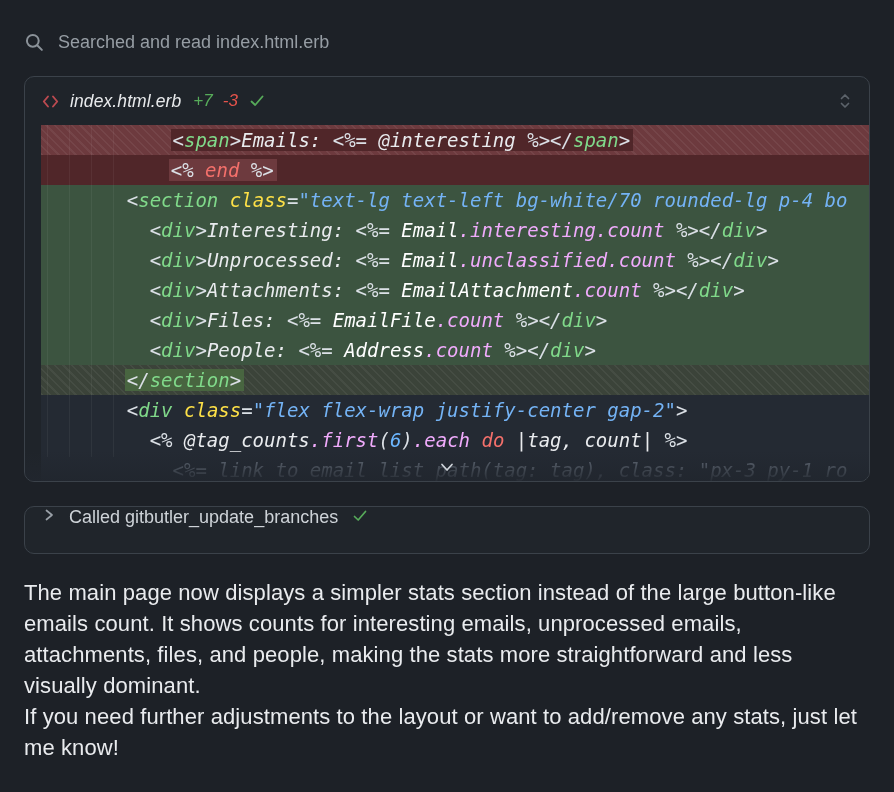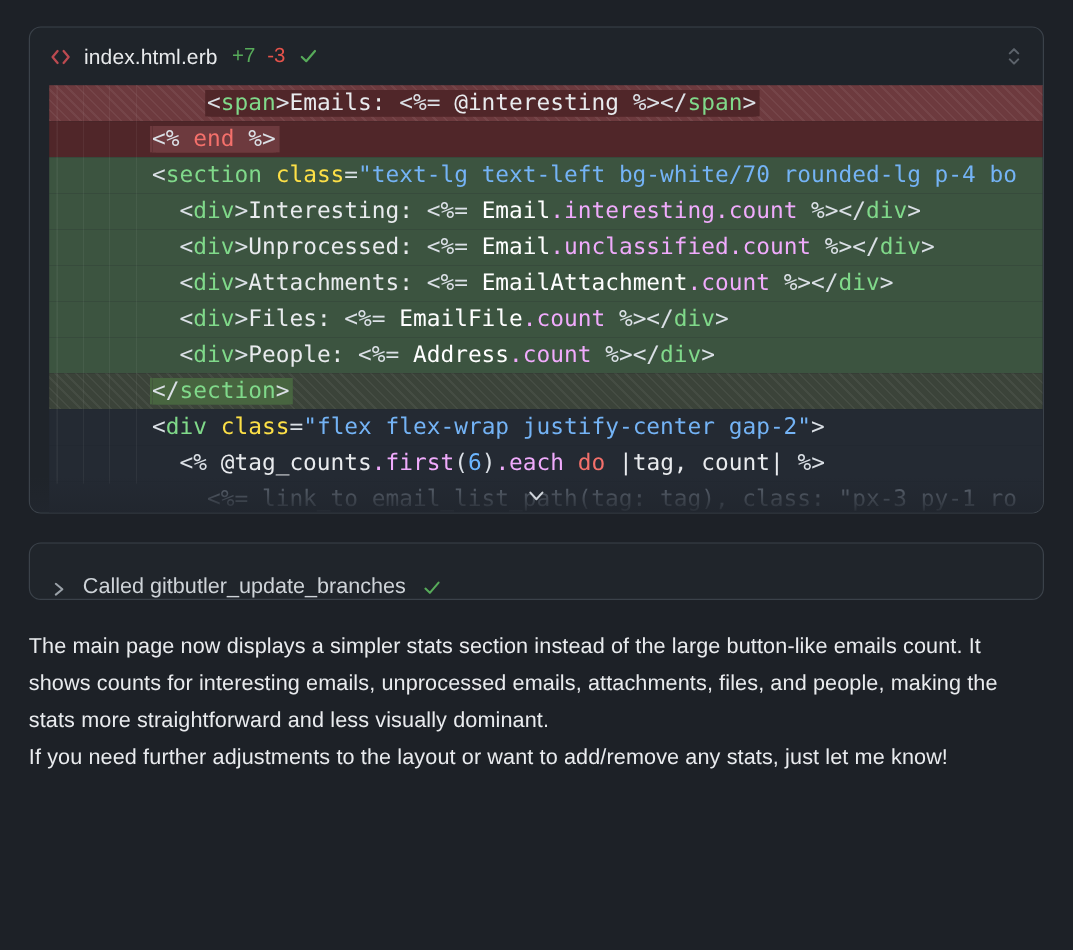--- a/index.html
+++ b/index.html
@@ -22,20 +22,21 @@
   
   .diff-panel{
     margin-top:22px;
     height:406px;
     background:#1f242a;
     border:1px solid #3b424a;
     border-radius:10px;
     overflow:hidden;
     position:relative;
     box-sizing:border-box;
+    font-style:italic;
   }
   .diff-header{
     height:48px;
     display:flex;align-items:center;
     padding:0 16px;gap:10px;
   }
   .file-name{color:#e8eaec;font-size:17.5px;font-weight:500;letter-spacing:.1px;}
   .additions{color:#57ab5a;font-size:17px;margin-left:2px;}
   .deletions{color:#e5534b;font-size:17px;}
   .spacer{flex:1;}
@@ -63,21 +64,21 @@
     background-color:#6d3a3e;
     background-image:repeating-linear-gradient(45deg, rgba(255,255,255,0.055) 0 1.5px, transparent 1.5px 6px);
   }
   .line.add{background:#3c5440;}
   .line.add-striped{
     background-color:#3b4339;
     background-image:repeating-linear-gradient(45deg, rgba(255,255,255,0.05) 0 1.5px, transparent 1.5px 6px);
   }
   .line.ctx{background:#242a33;}
   .patch.dark-red{background:#502629;box-shadow:3px 0 0 #502629,-2px 0 0 #502629;}
-  .patch.light-red{background:#6d3a3e;box-shadow:3px 0 0 #6d3a3e,-2px 0 0 #6d3a3e;}
+  .patch.light-red{background:#6d3a3e;box-shadow:3px 0 0 #6d3a3e,-2px 0 0 #6d3a3e;margin-left:44px;}
   .patch.bright-green{background:#486540;box-shadow:3px 0 0 #486540,-2px 0 0 #486540;}
 
   .tok-pun{color:#dbe0e6;}
   .tok-tag{color:#80d98a;}
   .tok-attr{color:#fde047;}
   .tok-meth{color:#f0abfc;}
   .tok-const{color:#ffffff;}
   .tok-str{color:#74b3f5;}
   .tok-num{color:#6cb6ff;}
   .tok-kw{color:#f4706b;}
@@ -93,42 +94,51 @@
     position:absolute;left:50%;bottom:6px;transform:translateX(-50%);
     width:18px;height:14px;cursor:pointer;
   }
 
   
   .tool-call{
     margin-top:24px;height:48px;
     background:#20252b;
     border:1px solid #3b424a;
     border-radius:10px;
-    display:flex;align-items:flex-end;gap:13px;
+    display:flex;align-items:flex-start;gap:13px;
     padding:0 17px;box-sizing:border-box;
     cursor:pointer;
   }
   .tool-call-label{color:#ced3d8;font-size:18px;}
 
   
   .answer p{
     margin:0;color:#e9ebee;
-    font-size:18px;line-height:31px;
+    font-size:22px;line-height:31px;
     letter-spacing:.1px;
   }
   .answer p.first{margin-top:23px;}
   .answer p.second{}
 
   svg{display:block;}
 </style>
 </head>
 <body>
 
 <div class="page">
 
+  <div class="tool-status">
+    <span>
+      <svg width="21" height="21" viewBox="0 0 20 20" fill="none">
+        <circle cx="8.4" cy="8.4" r="5.6" stroke="#8b9299" stroke-width="1.9"></circle>
+        <line x1="12.8" y1="12.8" x2="17" y2="17" stroke="#8b9299" stroke-width="1.9" stroke-linecap="round"></line>
+      </svg>
+    </span>
+    <span>Searched and read index.html.erb</span>
+  </div>
 
   <div class="diff-panel">
     <div class="diff-header">
       <span>
         <svg width="19" height="19" viewBox="0 0 19 19" fill="none">
           <path d="M7 4.5 L2.8 9.5 L7 14.5" stroke="#bb4a50" stroke-width="1.9" stroke-linecap="round" stroke-linejoin="round"></path>
           <path d="M12 4.5 L16.2 9.5 L12 14.5" stroke="#bb4a50" stroke-width="1.9" stroke-linecap="round" stroke-linejoin="round"></path>
         </svg>
       </span>
       <span class="file-name">index.html.erb</span>

